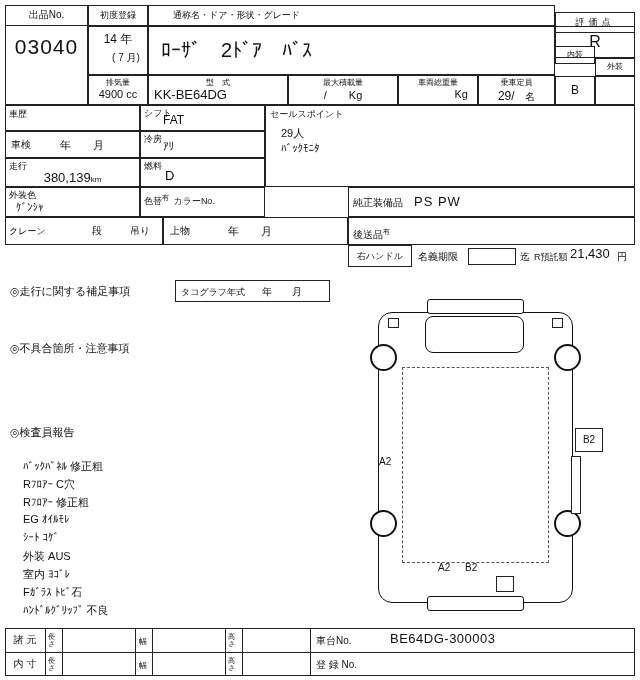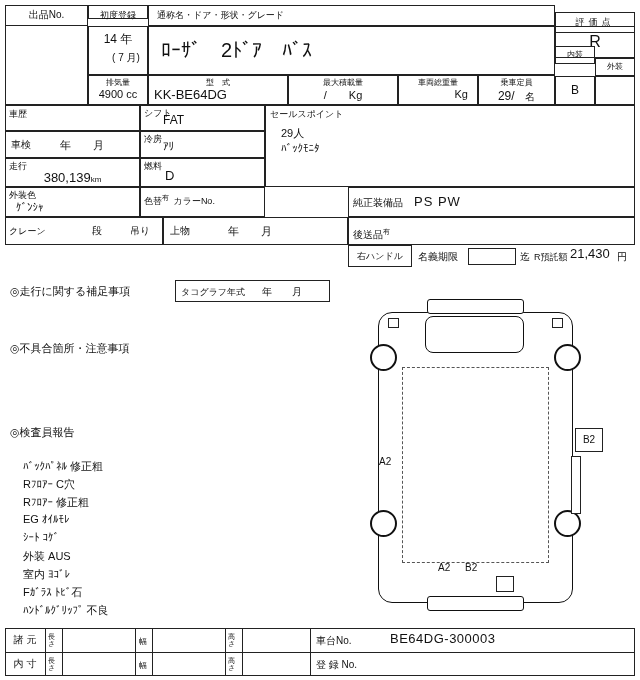--- a/index.html
+++ b/index.html
@@ -23,23 +23,24 @@
   .dash{border:1px dashed #555;}
   .sup{font-size:7px;vertical-align:4px;}
 </style>
 </head>
 <body>
 
 <div class="sheet">
 
   <div class="a b" style="left:5px;top:5px;width:83px;height:100px"></div>
   <div class="a bb c s10" style="left:5px;top:5px;width:83px;height:21px;line-height:20px">出品No.</div>
-
-  <div class="a b c s9" style="left:88px;top:5px;width:60px;height:14px;line-height:19px">初度登録</div>
-  <div class="a b s9" style="left:148px;top:5px;width:407px;height:21px;line-height:19px;padding-left:8px">通称名・ドア・形状・グレード</div>
+  <div class="a c" style="left:5px;top:28px;width:83px;height:38px;font-size:21px;line-height:38px;letter-spacing:1px">03040</div>
+
+  <div class="a b c s9" style="left:88px;top:5px;width:60px;height:21px;line-height:19px">初度登録</div>
+  <div class="a b s9" style="left:148px;top:5px;width:407px;height:21px;line-height:19px;padding-left:24px">通称名・ドア・形状・グレード</div>
 
   <div class="a b" style="left:88px;top:26px;width:60px;height:49px"></div>
   <div class="a c s12" style="left:88px;top:31px;width:60px">14 年</div>
   <div class="a c s10" style="left:88px;top:51px;width:76px">( 7 月)</div>
 
   <div class="a b" style="left:148px;top:26px;width:407px;height:49px;line-height:47px;padding-left:12px;font-size:20px">ﾛｰｻﾞ　2ﾄﾞｱ　ﾊﾞｽ</div>
 
   <div class="a b" style="left:88px;top:75px;width:60px;height:30px"></div>
   <div class="a c s8" style="left:88px;top:77px;width:60px">排気量</div>
   <div class="a c s11" style="left:88px;top:88px;width:60px">4900 cc</div>

